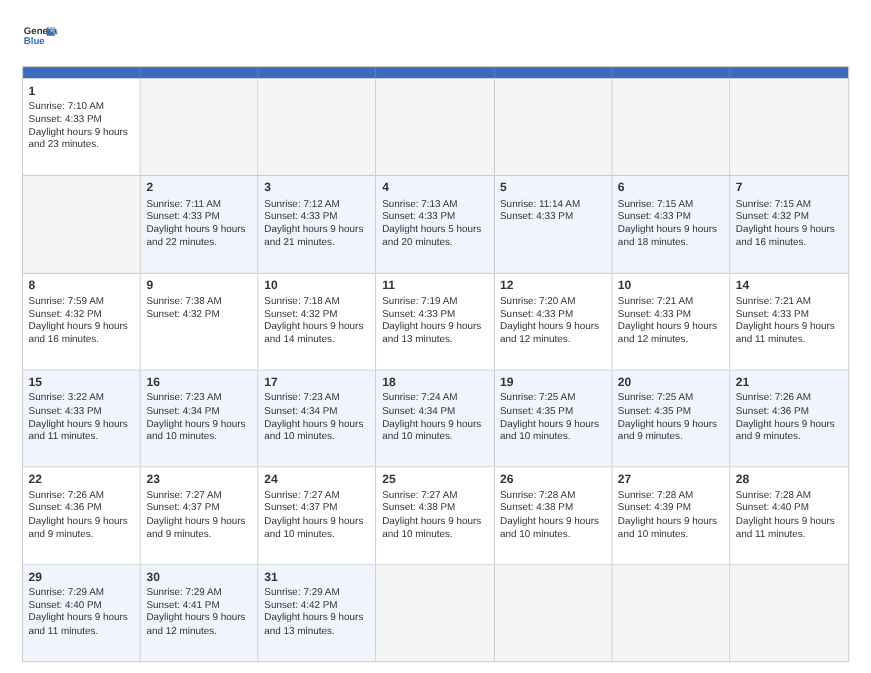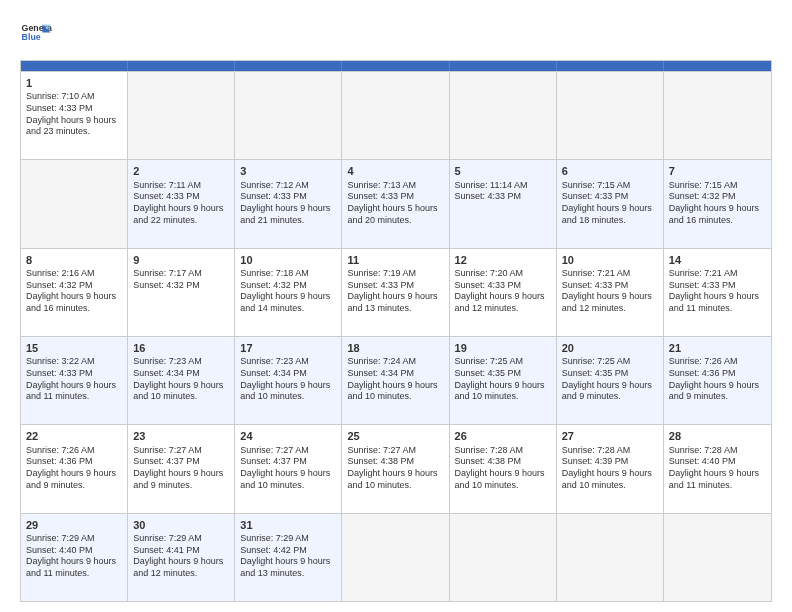--- a/index.html
+++ b/index.html
@@ -137,22 +137,22 @@
         <div class="cal-row">
           <div class="cal-cell empty"></div>
           <div class="cal-cell"><span class="day-num">2</span><span>Sunrise: 7:11 AM</span><br><span>Sunset: 4:33 PM</span><br><span>Daylight hours 9 hours and 22 minutes.</span></div>
           <div class="cal-cell"><span class="day-num">3</span><span>Sunrise: 7:12 AM</span><br><span>Sunset: 4:33 PM</span><br><span>Daylight hours 9 hours and 21 minutes.</span></div>
           <div class="cal-cell"><span class="day-num">4</span><span>Sunrise: 7:13 AM</span><br><span>Sunset: 4:33 PM</span><br><span>Daylight hours 5 hours and 20 minutes.</span></div>
           <div class="cal-cell"><span class="day-num">5</span><span>Sunrise: 11:14 AM</span><br><span>Sunset: 4:33 PM</span><br></div>
           <div class="cal-cell"><span class="day-num">6</span><span>Sunrise: 7:15 AM</span><br><span>Sunset: 4:33 PM</span><br><span>Daylight hours 9 hours and 18 minutes.</span></div>
           <div class="cal-cell"><span class="day-num">7</span><span>Sunrise: 7:15 AM</span><br><span>Sunset: 4:32 PM</span><br><span>Daylight hours 9 hours and 16 minutes.</span></div>
         </div>
         <div class="cal-row">
-          <div class="cal-cell"><span class="day-num">8</span><span>Sunrise: 2:16 AM</span><br><span>Sunset: 4:32 PM</span><br><span>Daylight hours 9 hours and 16 minutes.</span></div>
-          <div class="cal-cell"><span class="day-num">9</span><span>Sunrise: 7:17 AM</span><br><span>Sunset: 4:32 PM</span><br></div>
+          <div class="cal-cell"><span class="day-num">8</span><span>Sunrise: 7:59 AM</span><br><span>Sunset: 4:32 PM</span><br><span>Daylight hours 9 hours and 16 minutes.</span></div>
+          <div class="cal-cell"><span class="day-num">9</span><span>Sunrise: 7:38 AM</span><br><span>Sunset: 4:32 PM</span><br></div>
           <div class="cal-cell"><span class="day-num">10</span><span>Sunrise: 7:18 AM</span><br><span>Sunset: 4:32 PM</span><br><span>Daylight hours 9 hours and 14 minutes.</span></div>
           <div class="cal-cell"><span class="day-num">11</span><span>Sunrise: 7:19 AM</span><br><span>Sunset: 4:33 PM</span><br><span>Daylight hours 9 hours and 13 minutes.</span></div>
           <div class="cal-cell"><span class="day-num">12</span><span>Sunrise: 7:20 AM</span><br><span>Sunset: 4:33 PM</span><br><span>Daylight hours 9 hours and 12 minutes.</span></div>
           <div class="cal-cell"><span class="day-num">10</span><span>Sunrise: 7:21 AM</span><br><span>Sunset: 4:33 PM</span><br><span>Daylight hours 9 hours and 12 minutes.</span></div>
           <div class="cal-cell"><span class="day-num">14</span><span>Sunrise: 7:21 AM</span><br><span>Sunset: 4:33 PM</span><br><span>Daylight hours 9 hours and 11 minutes.</span></div>
         </div>
         <div class="cal-row">
           <div class="cal-cell"><span class="day-num">15</span><span>Sunrise: 3:22 AM</span><br><span>Sunset: 4:33 PM</span><br><span>Daylight hours 9 hours and 11 minutes.</span></div>
           <div class="cal-cell"><span class="day-num">16</span><span>Sunrise: 7:23 AM</span><br><span>Sunset: 4:34 PM</span><br><span>Daylight hours 9 hours and 10 minutes.</span></div>
           <div class="cal-cell"><span class="day-num">17</span><span>Sunrise: 7:23 AM</span><br><span>Sunset: 4:34 PM</span><br><span>Daylight hours 9 hours and 10 minutes.</span></div>

